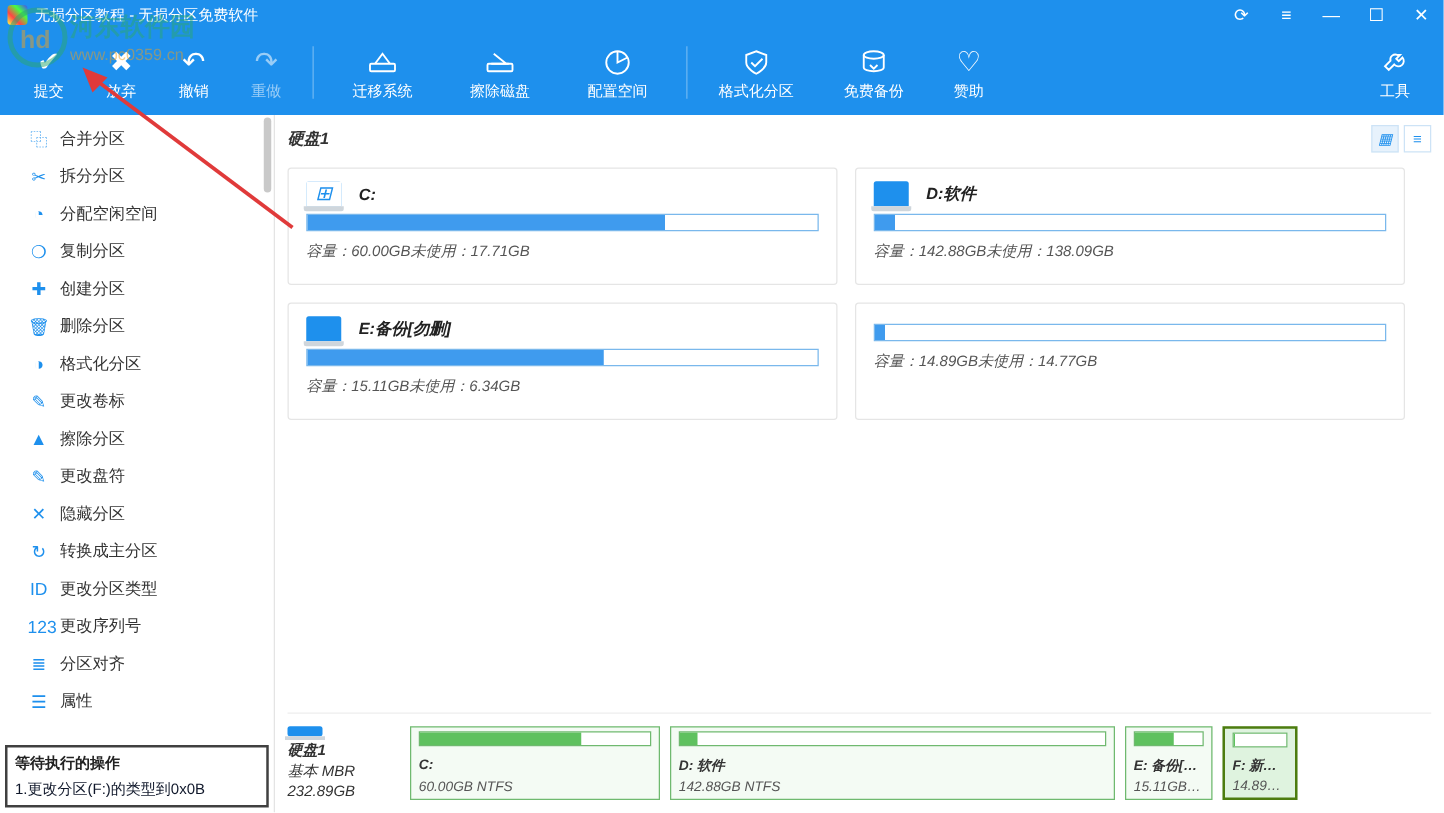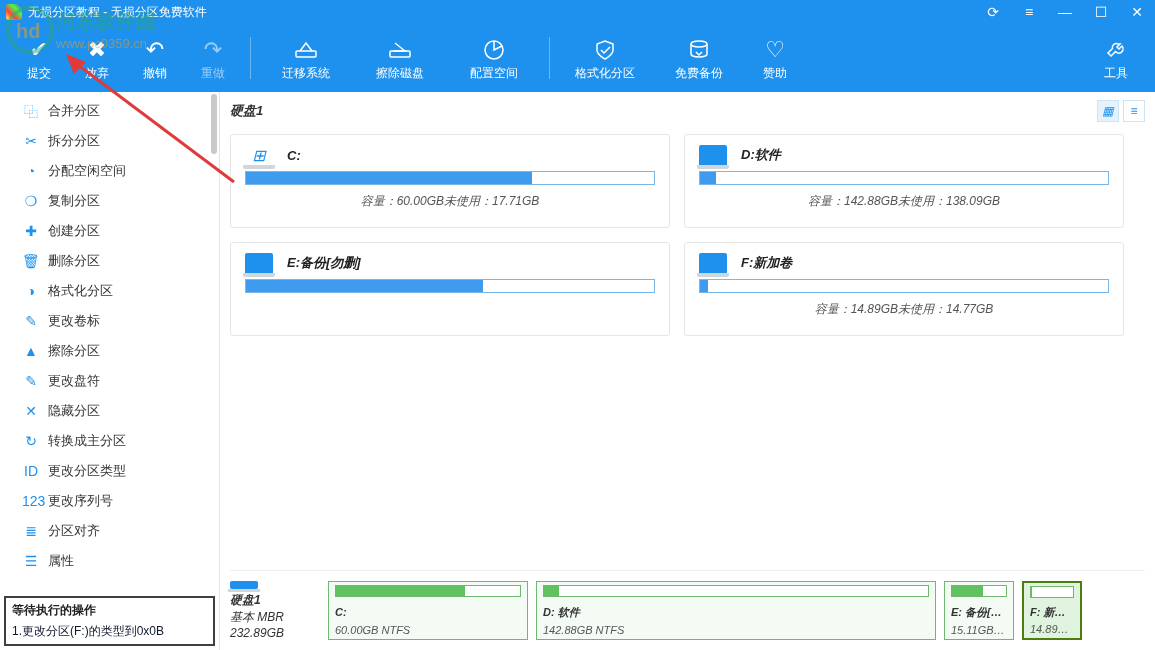--- a/index.html
+++ b/index.html
@@ -37,21 +37,21 @@
 
 .cards { display: flex; flex-wrap: wrap; gap: 14px; padding: 10px 0; }
 .card { width: 440px; height: 94px; border: 1px solid #e5e5e5; border-radius: 3px; padding: 10px 14px; }
 .card-top { display: flex; align-items: center; }
 .drive-icon { width: 28px; height: 20px; background: #1e90ed; border-radius: 2px 2px 0 0; position: relative; margin-right: 14px; }
 .drive-icon.win::before { content:"⊞"; color:#1e90ed; background:#fff; position:absolute; inset:0; display:flex; align-items:center; justify-content:center; font-size:16px; }
 .drive-icon::after { content:""; position:absolute; left:-2px; right:-2px; bottom:-4px; height:4px; background:#cfd6dc; border-radius:0 0 2px 2px; }
 .card-title { font-size: 13px; font-weight: bold; color: #222; }
 .bar { margin-top: 6px; height: 14px; border: 1px solid #7ab8ec; background: #fff; position: relative; }
 .bar-fill { position: absolute; top: 0; bottom: 0; left: 0; background: #3f9bee; }
-.card-bot { display: flex; justify-content: center; margin-top: 8px; font-size: 12px; color: #555; }
+.card-bot { display: flex; justify-content: flex-start; margin-top: 8px; font-size: 12px; color: #555; }
 
 .strip { position: absolute; left: 10px; right: 10px; bottom: 10px; height: 70px; border-top: 1px solid #eee; padding-top: 10px; display: flex; align-items: stretch; gap: 8px; }
 .strip-info { width: 90px; display: flex; flex-direction: column; align-items: flex-start; font-size: 12px; color: #333; }
 .strip-info .sicon2 { width: 28px; height: 18px; background:#1e90ed; border-radius:2px; margin-bottom:3px; position:relative; }
 .strip-info .sicon2::after{content:"";position:absolute;left:-2px;right:-2px;bottom:-3px;height:3px;background:#cfd6dc;}
 .strip-part { border: 1px solid #6fb96f; background: #f4fbf4; padding: 3px 6px; display:flex; flex-direction:column; justify-content:space-between; }
 .strip-part.sel { border: 2px solid #4d7c0f; background:#dff3df; }
 .strip-bar { height: 12px; background: #fff; border: 1px solid #6fb96f; position:relative; margin-bottom:3px; }
 .strip-bar .sf { position:absolute; top:0; bottom:0; left:0; background:#5fc15f; }
 .strip-label { font-size: 11px; color:#333; font-weight:bold; white-space:nowrap; overflow:hidden; text-overflow:ellipsis; }
@@ -266,26 +266,26 @@
     </div>
         </div>
         <div class="card">
     <div class="card-top">
       <div class="drive-icon "></div>
       <span class="card-title">E:备份[勿删]</span>
     </div>
     <div class="bar">
             <div class="bar-fill" style="width:58%"></div>
           </div>
+    <div class="card-bot">
+      <span>容量：15.11GB</span>
+      <span>未使用：6.34GB</span>
+    </div>
         </div>
         <div class="card">
-    <div class="card-top">
-      <div class="drive-icon "></div>
-      <span class="card-title">F:新加卷</span>
-    </div>
     <div class="bar">
             <div class="bar-fill" style="width:2%"></div>
           </div>
     <div class="card-bot">
       <span>容量：14.89GB</span>
       <span>未使用：14.77GB</span>
     </div>
         </div>
       </div>
     <div class="strip" id="strip">
@@ -295,21 +295,21 @@
   <div>基本 MBR</div>
   <div>232.89GB</div>
         </div>
         <div class="strip-part" style="width: 200px;">
           <div class="strip-bar">
             <div class="sf" style="width:70%"></div>
           </div>
     <div class="strip-label">C:</div>
     <div class="strip-sub">60.00GB NTFS</div>
         </div>
-        <div class="strip-part" style="width: 400px;">
+        <div class="strip-part" style="width: 356px;">
           <div class="strip-bar">
             <div class="sf" style="width:4%"></div>
           </div>
     <div class="strip-label">D: 软件</div>
     <div class="strip-sub">142.88GB NTFS</div>
         </div>
         <div class="strip-part" style="width: 70px;">
           <div class="strip-bar">
             <div class="sf" style="width:58%"></div>
           </div>

